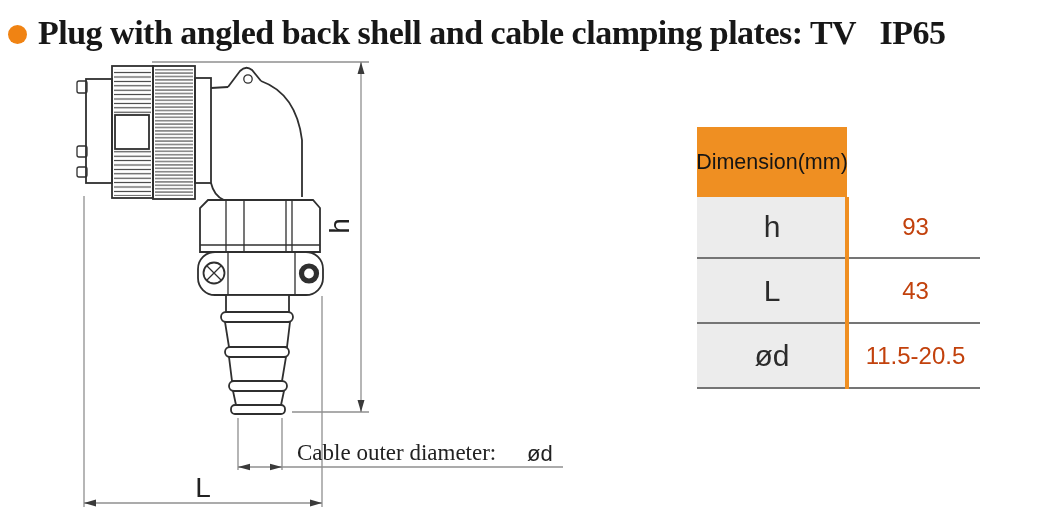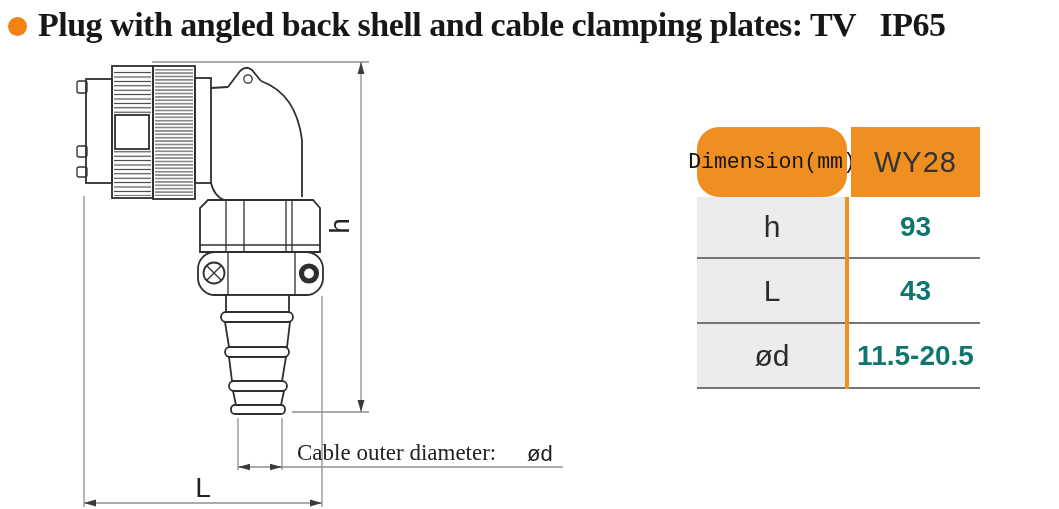--- a/index.html
+++ b/index.html
@@ -1,49 +1,49 @@
 <!DOCTYPE html>
 <html><head>
 <meta charset="utf-8">
 <style>
   html,body{margin:0;padding:0;background:#ffffff;}
   #page{position:relative;width:1059px;height:509px;background:#fff;overflow:hidden;
         font-family:"Liberation Serif", serif;}
   
-  #title-row{position:absolute;left:0;top:8px;width:1059px;height:46px;}
+  #title-row{position:absolute;left:0;top:16px;width:1059px;height:46px;}
   #title-bullet{position:absolute;left:8px;top:9px;width:19px;height:19px;border-radius:50%;
                 background:#f08313;}
   #page-title{position:absolute;left:38px;top:-2px;margin:0;font-size:34px;font-weight:600;
               color:#171717;white-space:pre;letter-spacing:-0.5px;
               font-family:"Liberation Serif", serif;}
   
   #drawing{position:absolute;left:0;top:0;}
   .outline{stroke:#2f2f2f;stroke-width:1.8;fill:none;}
   .outline-thin{stroke:#2f2f2f;stroke-width:1.3;fill:none;}
   .whitefill{fill:#ffffff;}
   .dimline{stroke:#8f8f8f;stroke-width:1.3;fill:none;}
   .arrow{fill:#3a3a3a;stroke:none;}
   .dimtext{fill:#222;font-family:"Liberation Sans", sans-serif;}
   .notetext{fill:#222;font-family:"Liberation Serif", serif;}
   
   #spec-table{position:absolute;left:697px;top:127px;width:283px;
               font-family:"Liberation Sans", sans-serif;}
   #spec-header{display:flex;gap:4px;height:70px;}
   .hdr-cell{background:#ef8f22;display:flex;align-items:center;justify-content:center;}
-  #hdr-dimension{width:150px;font-family:Liberation Mono, monospace;font-size:21.5px;color:#151515;border-radius:22px;}
+  #hdr-dimension{width:150px;font-family:Liberation Sans, sans-serif;font-size:21.5px;color:#151515;}
   #hdr-model{flex:1;font-size:29px;color:#333;letter-spacing:1px;}
   #spec-body{position:relative;}
   .spec-row{display:flex;border-bottom:2px solid #757575;}
   .spec-row.r1{height:60px;}
   .spec-row.r2,.spec-row.r3{height:63px;}
   .cell-label{width:150px;background:#ececec;display:flex;align-items:center;justify-content:center;
               font-size:30px;color:#2b2b2b;}
   .cell-gap{width:4px;background:#ffffff;}
   .cell-value{flex:1;background:#ffffff;display:flex;align-items:center;justify-content:center;
-              font-size:28px;color:#0f766e;font-weight:bold;}
+              font-size:24px;color:#c2410c;}
   #col-divider{position:absolute;left:148px;top:0;bottom:0;width:4px;background:#ef8f22;}
 </style>
 </head>
 <body>
 
 <div id="page">
 
   <div id="title-row">
     <span id="title-bullet"></span>
     <h1 id="page-title">Plug with angled back shell and cable clamping plates: TV   IP65</h1>
@@ -132,21 +132,20 @@
 
     <text class="dimtext" x="349" y="226" font-size="28" text-anchor="middle" transform="rotate(-90 349 226)">h</text>
     <text class="dimtext" x="203" y="497" font-size="28" text-anchor="middle">L</text>
     <text class="notetext" x="297" y="460" font-size="23">Cable outer diameter:</text>
     <text class="dimtext" x="527" y="461" font-size="22">ød</text>
   </svg>
 
   <div id="spec-table">
     <div id="spec-header">
       <div class="hdr-cell" id="hdr-dimension">Dimension(mm)</div>
-      <div class="hdr-cell" id="hdr-model">WY28</div>
     </div>
     <div id="spec-body">
       <div class="spec-row r1">
         <div class="cell-label">h</div>
         <div class="cell-gap"></div>
         <div class="cell-value">93</div>
       </div>
       <div class="spec-row r2">
         <div class="cell-label">L</div>
         <div class="cell-gap"></div>

